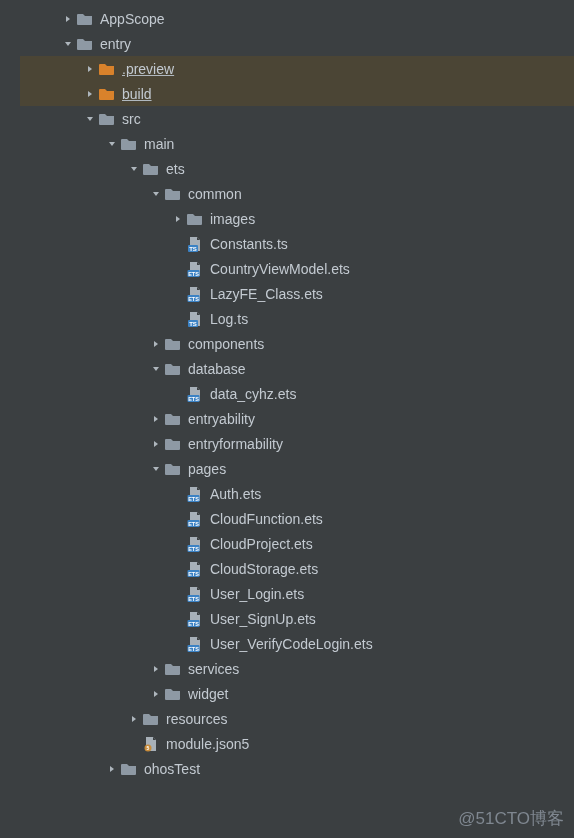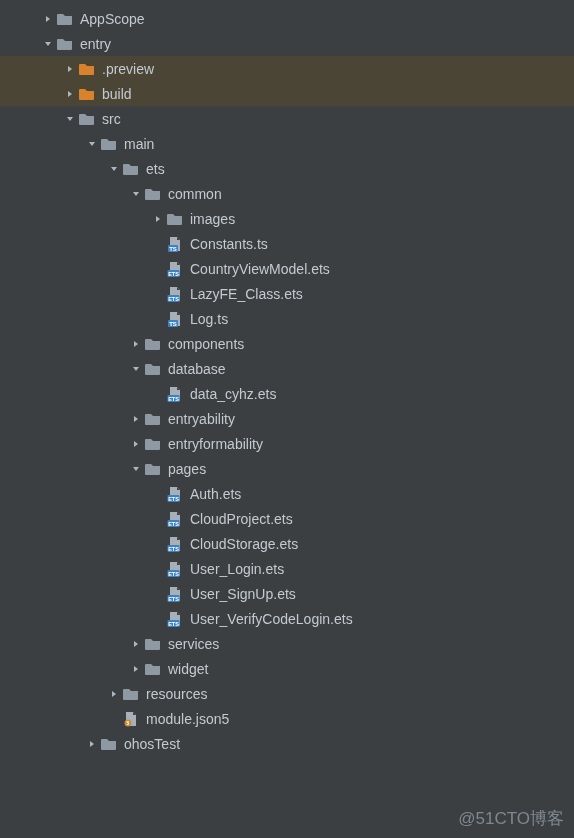--- a/index.html
+++ b/index.html
@@ -12,31 +12,33 @@
       color: #b0b8bf;
       font-family: "Segoe UI", Arial, sans-serif;
       font-size: 14px;
       width: 574px;
       height: 838px;
       overflow: hidden;
       position: relative;
     }
     .tree {
       padding-top: 6px;
+      padding-left: 20px;
     }
     .tree-row {
       display: flex;
       align-items: center;
       height: 25px;
       padding-left: 0;
       cursor: pointer;
       white-space: nowrap;
     }
     .tree-row.selected {
       background: #4b4535;
+      text-decoration: underline;
     }
     .tree-row.bold .label {
       font-weight: normal;
     }
     .indent {
       display: inline-block;
       flex-shrink: 0;
     }
     .chevron {
       width: 16px;
@@ -353,20 +355,33 @@
       <span class="indent" style="width: 150px;"></span>
       <span class="chevron hidden"></span>
       <span class="icon">
         <svg width="16" height="16" viewBox="0 0 16 16">
           <path fill="#a7b0b8" d="M3 1h7l3 3v11H3z"></path>
           <path fill="#3b3f41" d="M10 1v3h3"></path>
           <rect x="0.5" y="9" width="12" height="7" rx="1" fill="#3b82c4"></rect>
           <text x="6.5" y="14.5" font-size="5.5" font-family="Arial" font-weight="bold" fill="#fff" text-anchor="middle">ETS</text>
         </svg>
       </span>
+      <span class="label">CloudFunction.ets</span>
+    </div>
+    <div class="tree-row">
+      <span class="indent" style="width: 150px;"></span>
+      <span class="chevron hidden"></span>
+      <span class="icon">
+        <svg width="16" height="16" viewBox="0 0 16 16">
+          <path fill="#a7b0b8" d="M3 1h7l3 3v11H3z"></path>
+          <path fill="#3b3f41" d="M10 1v3h3"></path>
+          <rect x="0.5" y="9" width="12" height="7" rx="1" fill="#3b82c4"></rect>
+          <text x="6.5" y="14.5" font-size="5.5" font-family="Arial" font-weight="bold" fill="#fff" text-anchor="middle">ETS</text>
+        </svg>
+      </span>
       <span class="label">CloudProject.ets</span>
     </div>
     <div class="tree-row">
       <span class="indent" style="width: 150px;"></span>
       <span class="chevron hidden"></span>
       <span class="icon">
         <svg width="16" height="16" viewBox="0 0 16 16">
           <path fill="#a7b0b8" d="M3 1h7l3 3v11H3z"></path>
           <path fill="#3b3f41" d="M10 1v3h3"></path>
           <rect x="0.5" y="9" width="12" height="7" rx="1" fill="#3b82c4"></rect>

